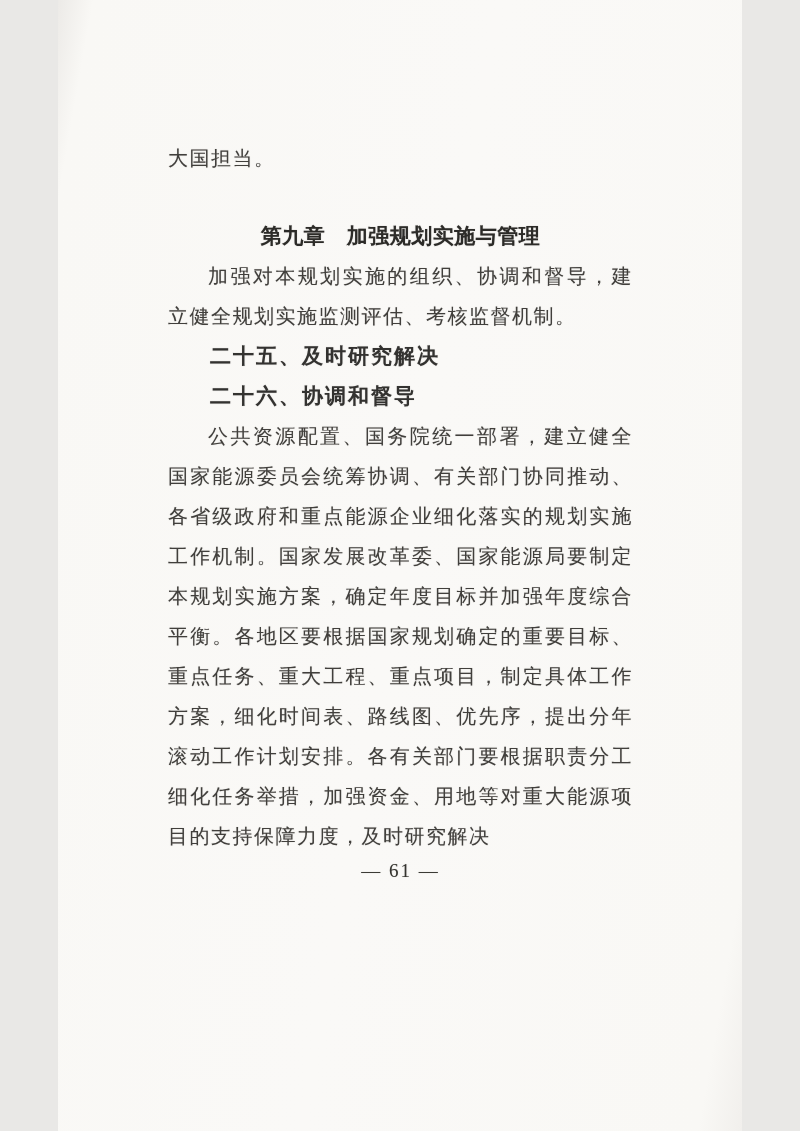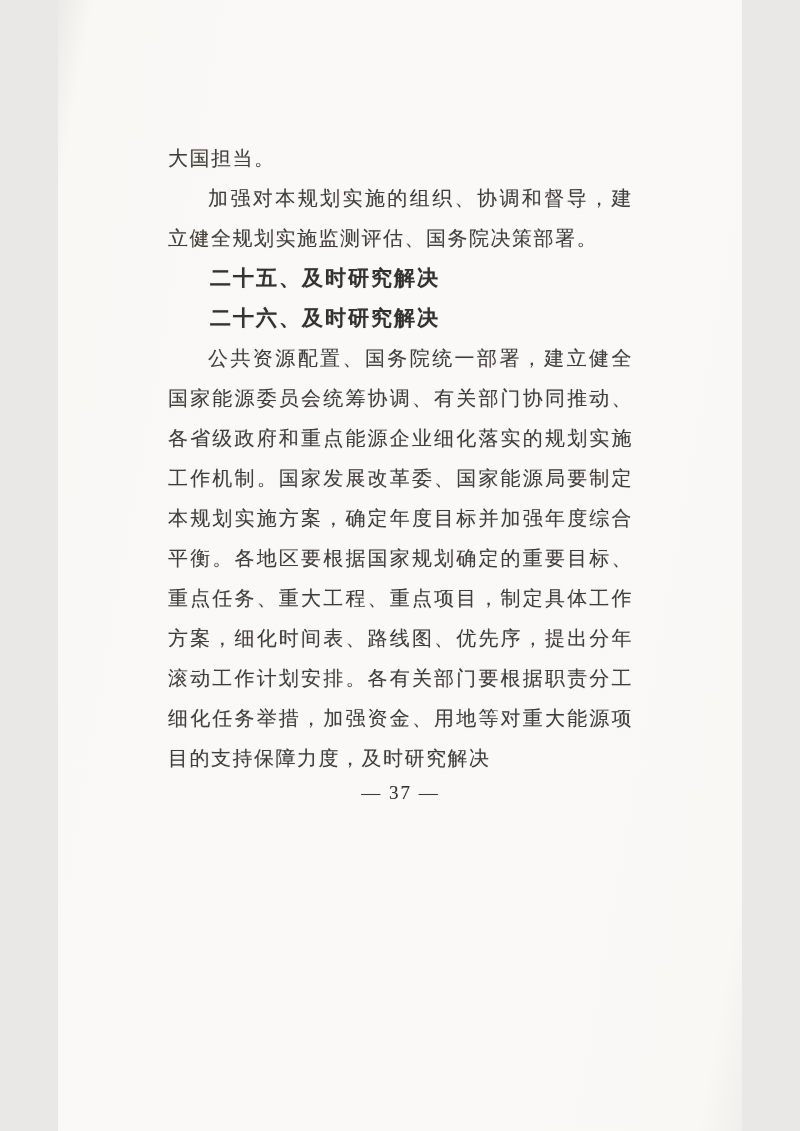--- a/index.html
+++ b/index.html
@@ -79,26 +79,27 @@
   }
 </style>
 </head>
 <body>
 
 <div class="page">
   <div class="content">
 
     <p class="body-line carryover">大国担当。</p>
 
+    <h1 class="chapter-title">第九章　加强规划实施与管理</h1>
 
-    <p class="para intro">加强对本规划实施的组织、协调和督导，建立健全规划实施监测评估、国务院决策部署。</p>
+    <p class="para intro">加强对本规划实施的组织、协调和督导，建立健全规划实施监测评估、考核监督机制。</p>
 
     <h2 class="section-heading">二十五、及时研究解决</h2>
 
 
-    <h2 class="section-heading">二十六、及时研究解决</h2>
+    <h2 class="section-heading">二十六、协调和督导</h2>
 
     <p class="para">公共资源配置、国务院统一部署，建立健全国家能源委员会统筹协调、有关部门协同推动、各省级政府和重点能源企业细化落实的规划实施工作机制。国家发展改革委、国家能源局要制定本规划实施方案，确定年度目标并加强年度综合平衡。各地区要根据国家规划确定的重要目标、重点任务、重大工程、重点项目，制定具体工作方案，细化时间表、路线图、优先序，提出分年滚动工作计划安排。各有关部门要根据职责分工细化任务举措，加强资金、用地等对重大能源项目的支持保障力度，及时研究解决</p>
 
-    <div class="page-number">— 37 —</div>
+    <div class="page-number">— 61 —</div>
 
   </div>
 </div>
 
 </body></html>

